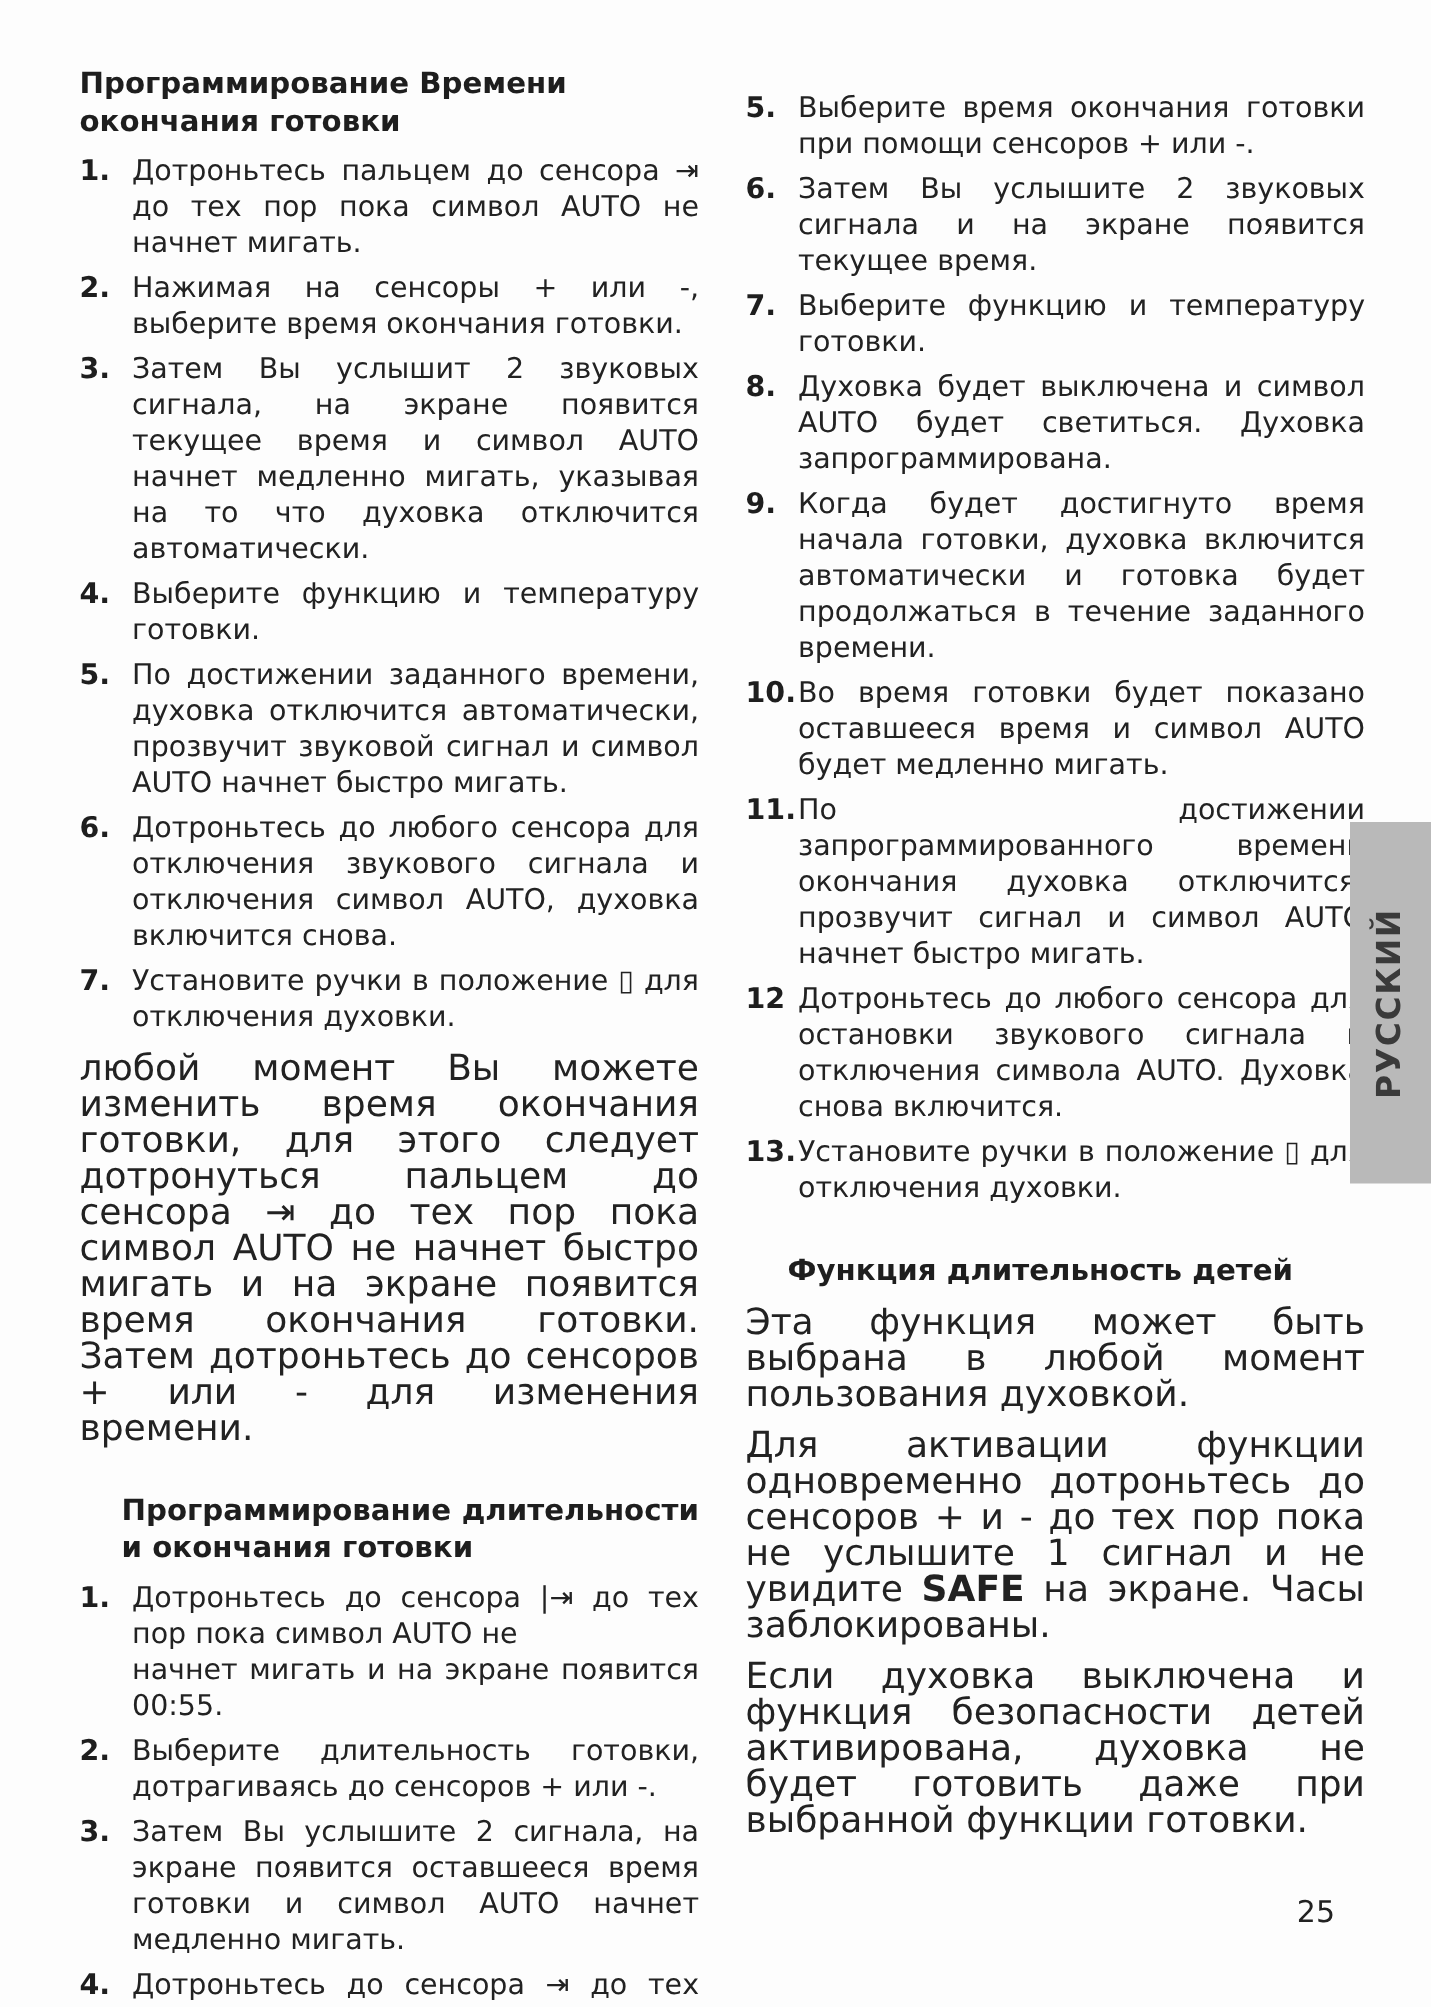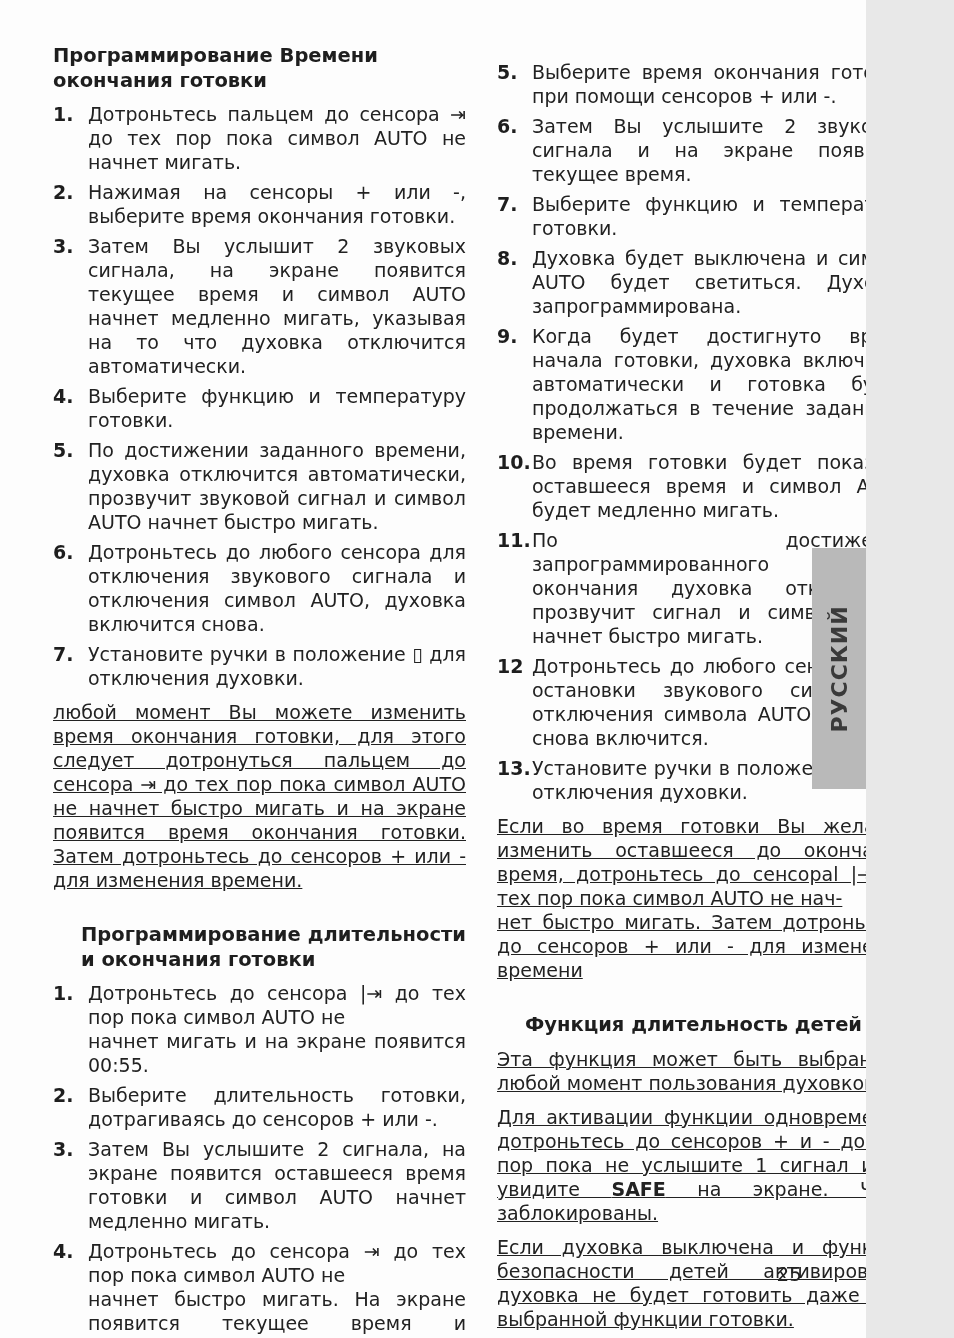--- a/index.html
+++ b/index.html
@@ -1,18 +1,18 @@
 <!DOCTYPE html>
 <html><head>
 <meta charset="utf-8">
 <style>
   html,body{margin:0;padding:0;background:#e8e8e8;}
   .page{
     position:relative;
-    width:866px;height:1338px;
+    width:954px;height:1338px;
     background:#fdfdfd;
     overflow:hidden;
     font-family:"DejaVu Sans","Liberation Sans",sans-serif;
     color:#222;
   }
   .col{position:absolute;top:0;}
   .col-left{left:53px;width:413px;padding-top:43px;}
   .col-right{left:497px;width:413px;padding-top:60px;}
 
   .section-title{
@@ -30,22 +30,22 @@
     text-align:justify;
   }
   .item .num{
     position:absolute;left:0;top:0;
     font-weight:700;color:#1e1e1e;
   }
   .item .txt{white-space:pre-line;}
 
   .para{
     margin:10px 0 10px 0;
-    font-size:19px;line-height:24px;
-    text-align:justify;white-space:pre-line;text-decoration:underline;
+    font-size:24px;line-height:24px;
+    text-align:justify;white-space:pre-line;
   }
   .para .b{font-weight:700;}
 
   .lang-tab{
     position:absolute;right:0;top:548px;
     width:54px;height:241px;
     background:#b9b9b9;
   }
   .lang-tab .label{
     position:absolute;top:50%;left:50%;
@@ -154,22 +154,20 @@
     </p>
     <p class="item">
       <span class="num">12</span>
       <span class="txt">Дотроньтесь до любого сенсора для остановки звукового сигнала и отключения символа AUTO. Духовка снова включится.</span>
     </p>
     <p class="item">
       <span class="num">13.</span>
       <span class="txt">Установите ручки в положение ▯ для отключения духовки.</span>
     </p>
 
-    <p class="para">Если во время готовки Вы желаете изменить оставшееся до окончания время, дотроньтесь до сенсораl |⇥ до тех пор пока символ AUTO не нач-
-нет быстро мигать. Затем дотроньтесь до сенсоров + или - для изменения времени</p>
 
     <h2 class="section-title gap-above">Функция длительность детей</h2>
 
     <p class="para">Эта функция может быть выбрана в любой момент пользования духовкой.</p>
 
     <p class="para"><span>Для активации функции одновременно дотроньтесь до сенсоров + и - до тех пор пока не услышите 1 сигнал и не увидите </span><span class="b">SAFE</span><span> на экране. Часы заблокированы.</span></p>
 
     <p class="para">Если духовка выключена и функция безопасности детей активирована, духовка не будет готовить даже при выбранной функции готовки.</p>
 
   </div>

